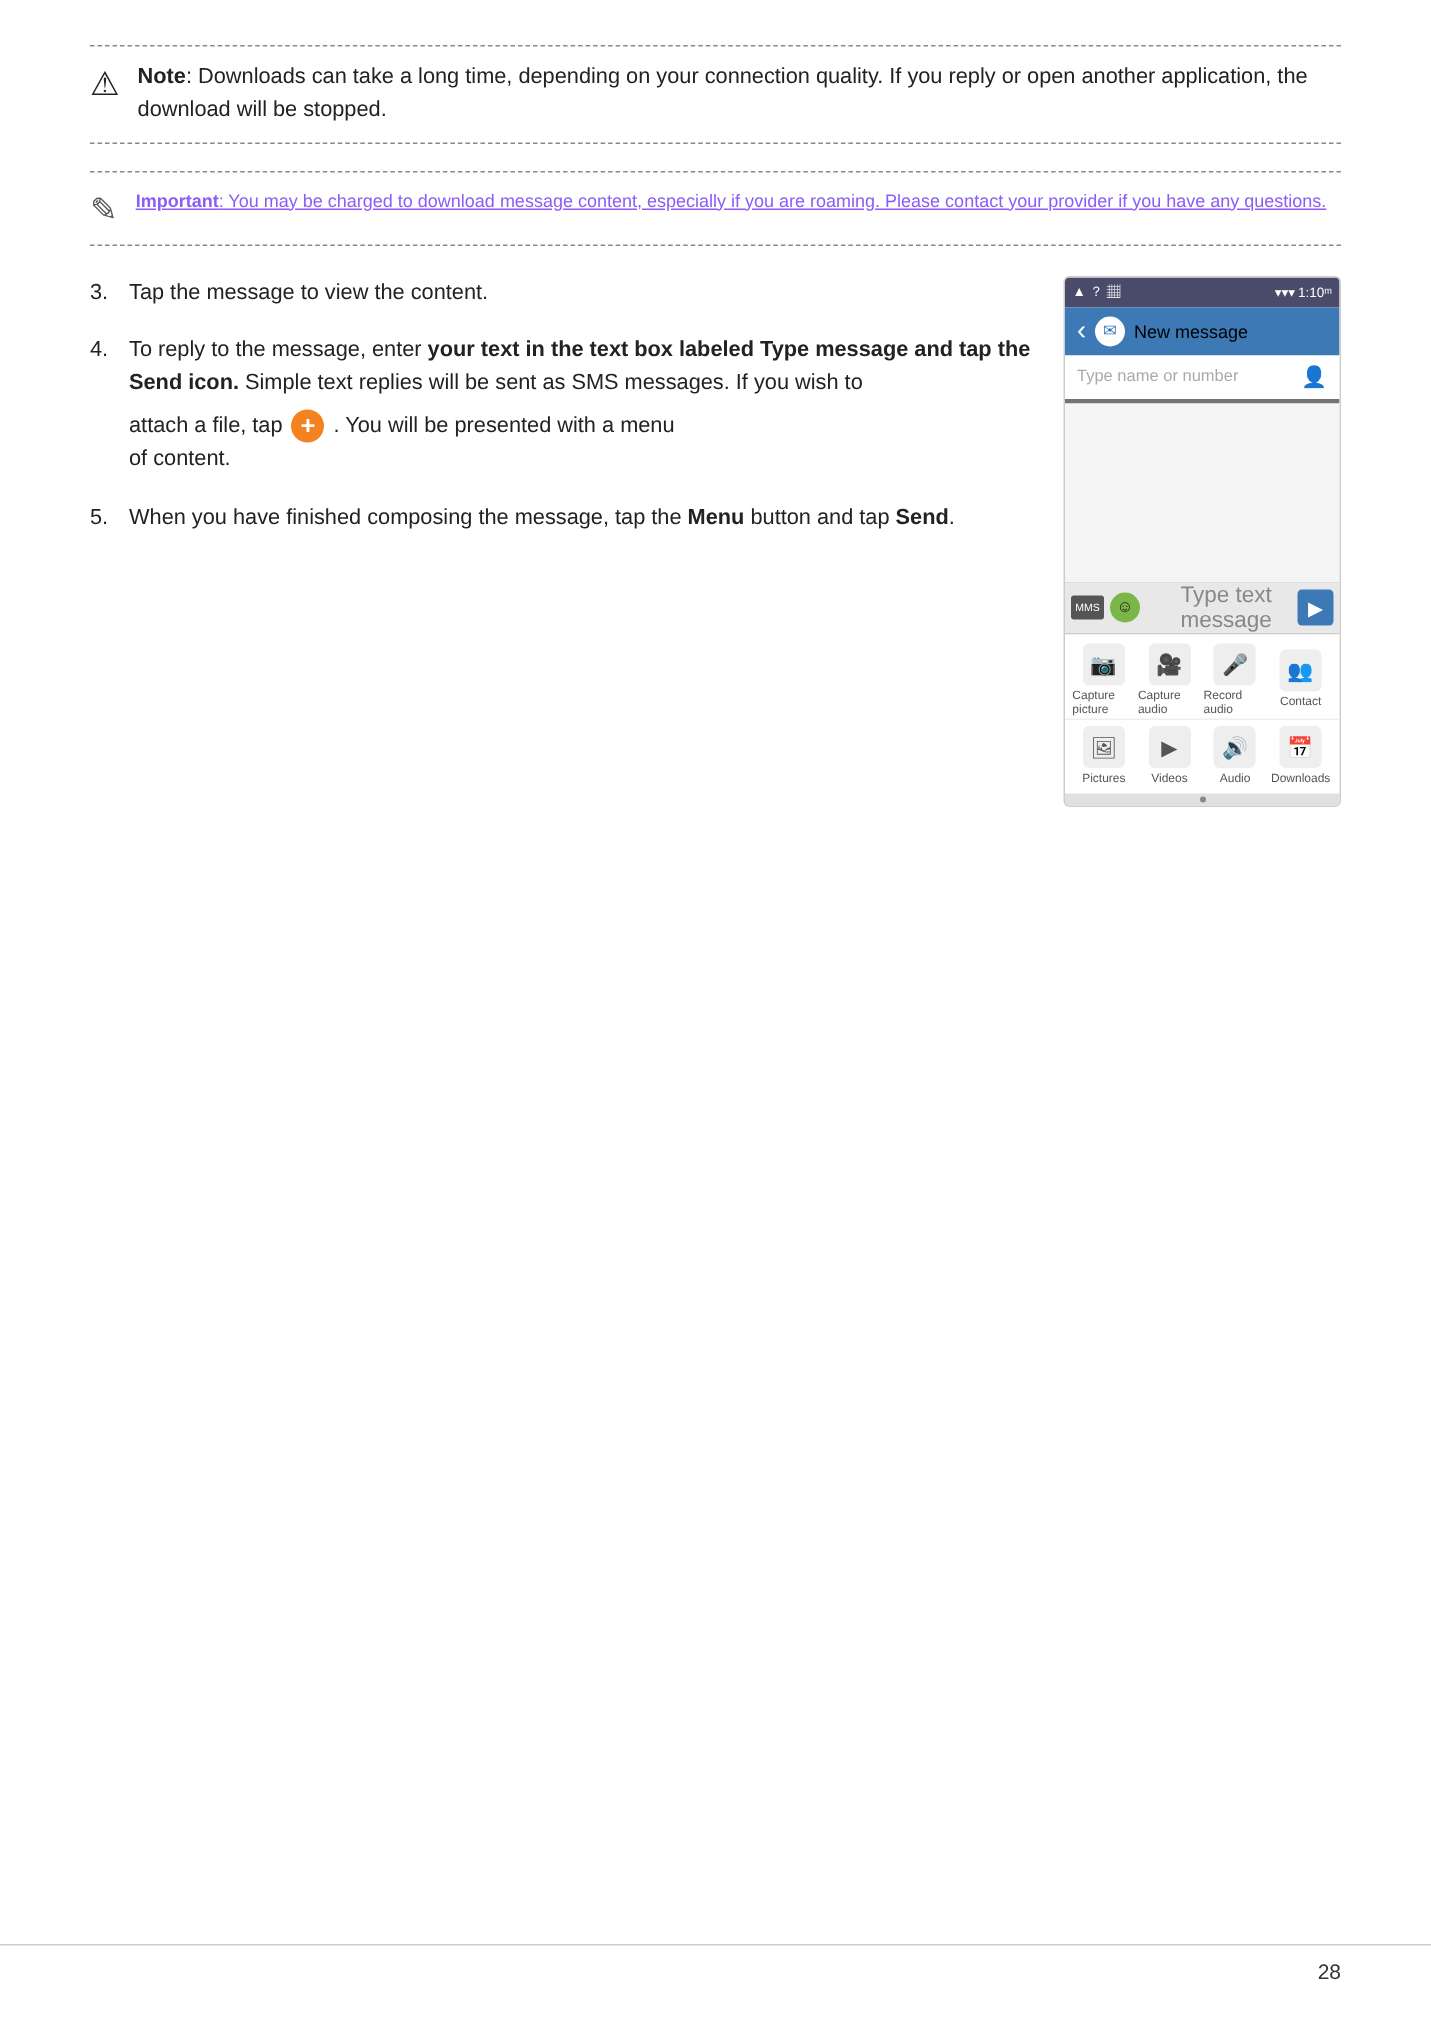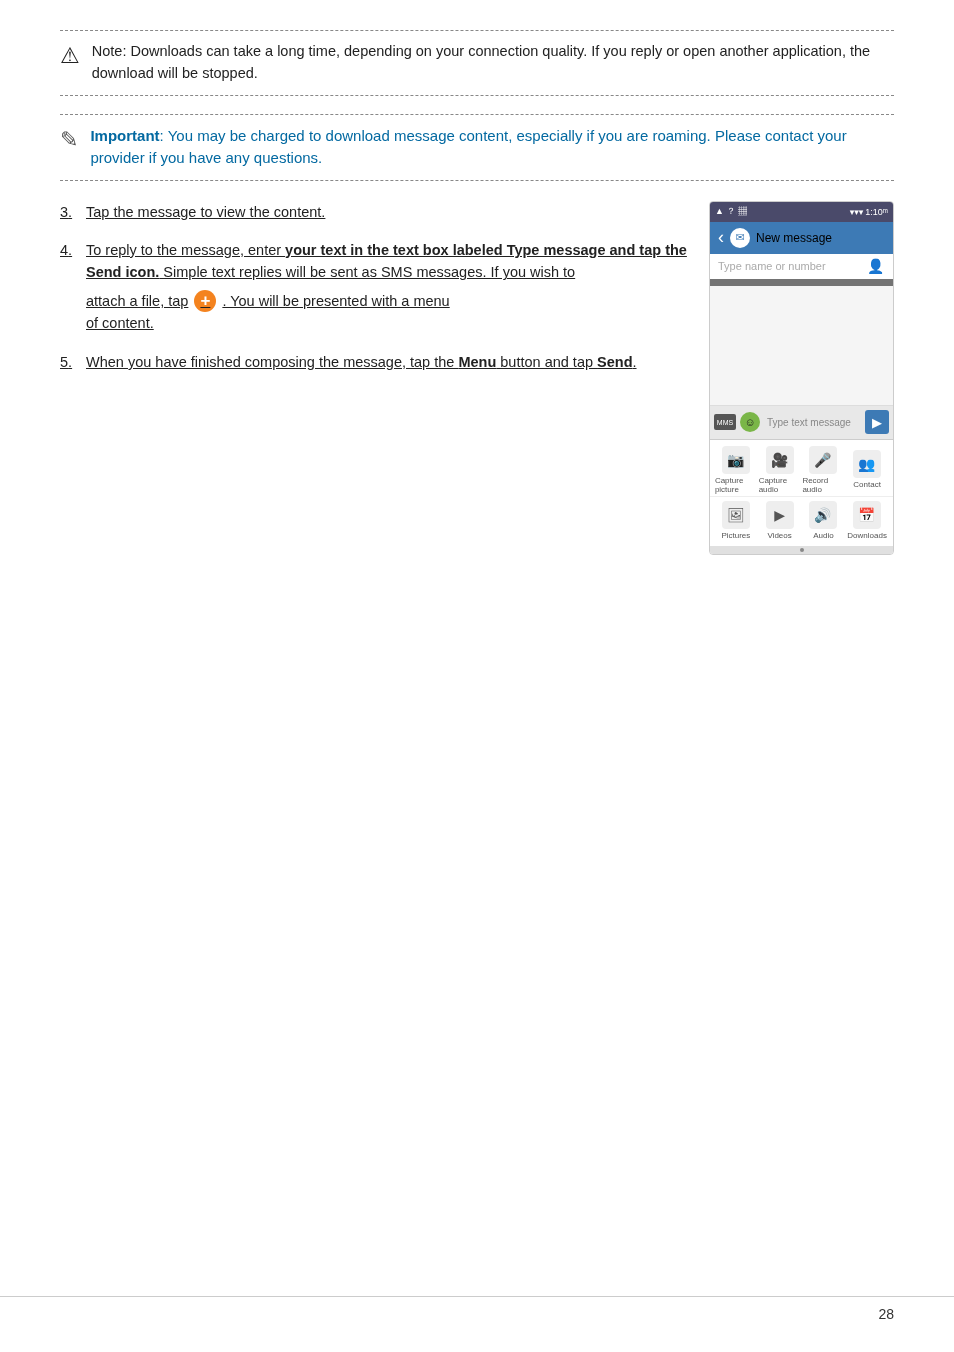--- a/index.html
+++ b/index.html
@@ -31,60 +31,60 @@
       font-size: 22px;
       margin-right: 12px;
       margin-top: 2px;
       flex-shrink: 0;
     }
     .note-text {
       font-size: 14.5px;
       line-height: 1.5;
       color: #222;
     }
-    .note-text strong { font-weight: normal; }
+    .note-text strong { font-weight: bold; }
 
     
     .important-box {
       display: flex;
       align-items: flex-start;
       border-top: 1px dashed #888;
       border-bottom: 1px dashed #888;
       padding: 10px 0;
       margin-bottom: 20px;
     }
     .important-icon {
       font-size: 22px;
       margin-right: 12px;
       margin-top: 2px;
       flex-shrink: 0;
       color: #555;
     }
     .important-text {
-      font-size: 15px;
+      font-size: 12px;
       line-height: 1.5;
-      color: #0369a1;
+      color: #8b5cf6;
+      text-decoration: underline;
     }
     .important-text strong { font-weight: bold; }
 
     
     .steps-and-phone {
       display: flex;
       align-items: flex-start;
       gap: 0;
     }
     .steps-section {
       flex: 1;
       padding-right: 20px;
     }
     .steps-list {
       list-style: none;
       counter-reset: step-counter 2;
       padding-left: 0;
-      text-decoration: underline;
     }
     .steps-list li {
       counter-increment: step-counter;
       display: flex;
       align-items: flex-start;
       margin-bottom: 16px;
       font-size: 14.5px;
       line-height: 1.55;
     }
     .steps-list li::before {
@@ -171,21 +171,21 @@
     }
     .title-bar-text {
       color: #000000;
       font-size: 12px;
       font-weight: normal;
     }
 
     
     .to-field {
       background: #fff;
-      border-bottom: 7px solid #737373;
+      border-bottom: 3px solid #737373;
       height: 32px;
       display: flex;
       align-items: center;
       padding: 0 8px;
       gap: 6px;
     }
     .to-field-input {
       font-size: 11px;
       color: #aaa;
       flex: 1;
@@ -230,23 +230,24 @@
       border-radius: 50%;
       background: #7ab648;
       display: flex;
       align-items: center;
       justify-content: center;
       font-size: 11px;
       flex-shrink: 0;
     }
     .compose-text {
       flex: 1;
-      font-size: 10px;
+      font-size: 15px;
       color: #888;
       padding: 0 3px;
+      margin-left: 20px;
     }
     .compose-send {
       width: 24px;
       height: 24px;
       background: #3d7ab5;
       border-radius: 3px;
       display: flex;
       align-items: center;
       justify-content: center;
       color: #fff;

